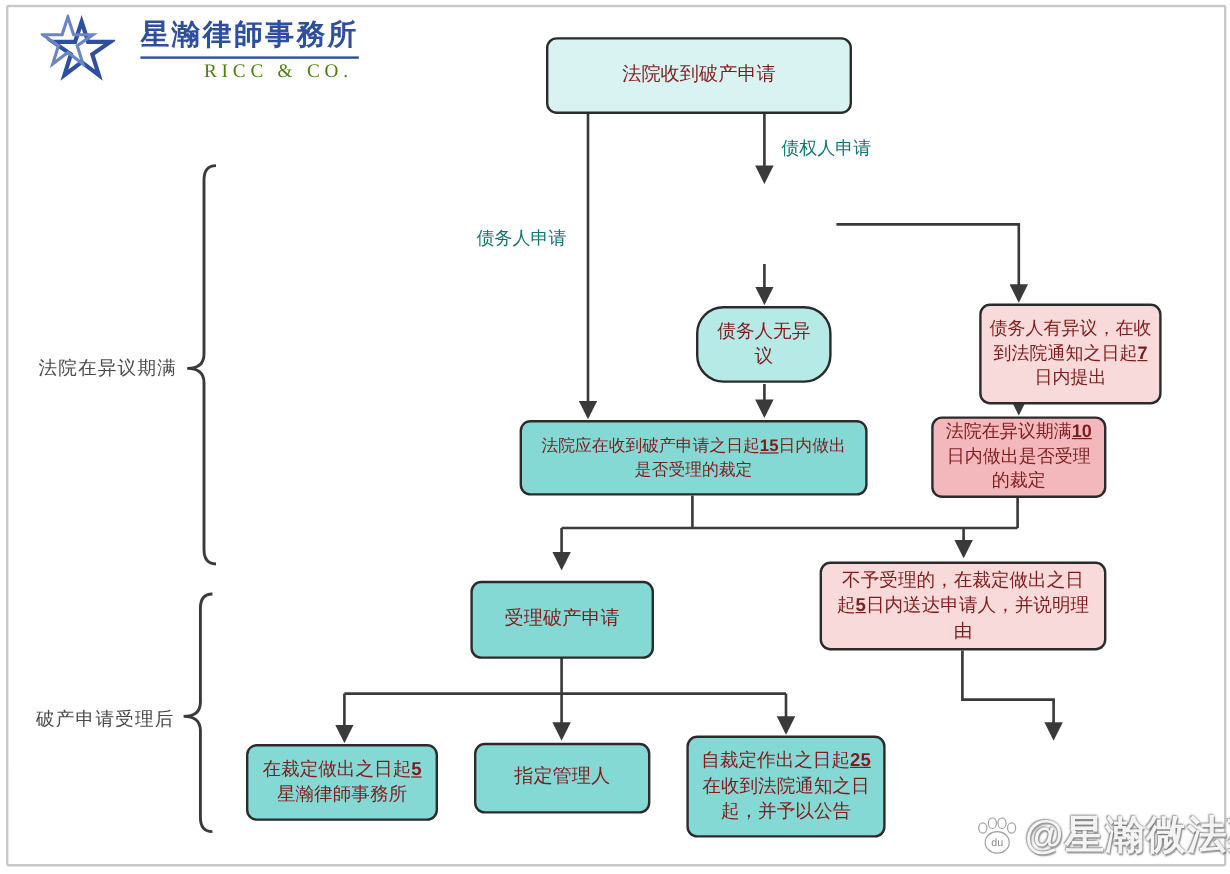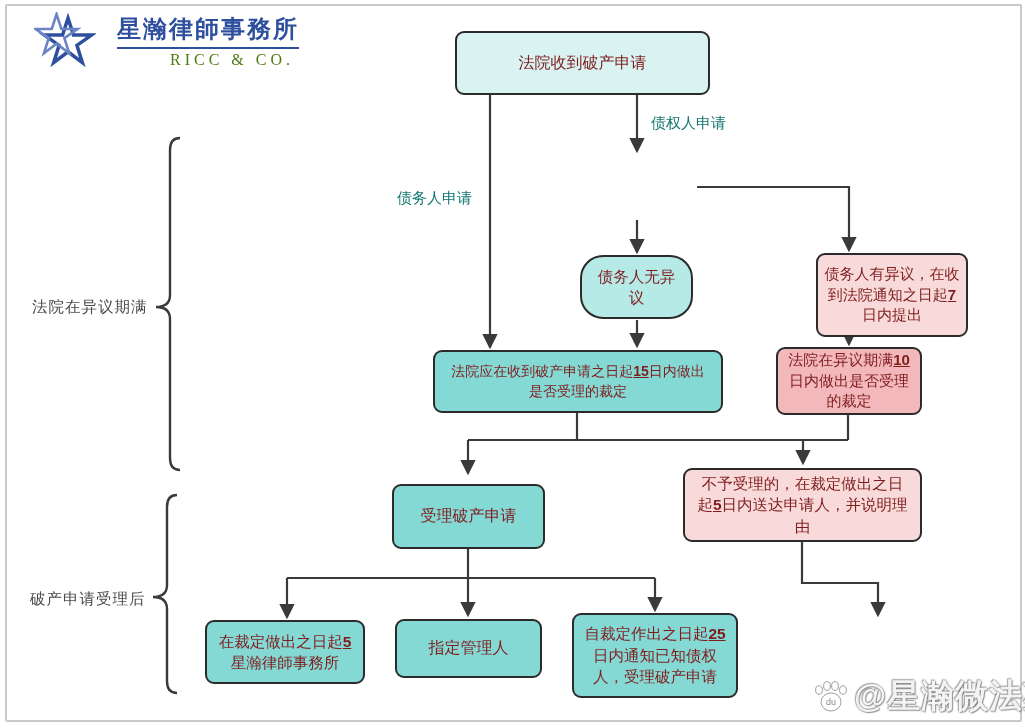--- a/index.html
+++ b/index.html
@@ -117,21 +117,21 @@
 
   <div class="node" style="left: 205px; top: 620px; width: 160px; height: 64px; font-size: 15.5px; padding: 3px 10px; background: rgb(133, 217, 212);">
     <span><span>在裁定做出之日起</span><span class="em">5</span><span>星瀚律師事務所</span></span>
   </div>
 
   <div class="node" style="left: 395px; top: 619px; width: 147px; height: 59px; font-size: 16px; background: rgb(133, 217, 212);">
     <span><span>指定管理人</span></span>
   </div>
 
   <div class="node" style="left: 572px; top: 613px; width: 166px; height: 85px; font-size: 15.5px; padding: 3px 8px; background: rgb(133, 217, 212);">
-    <span><span>自裁定作出之日起</span><span class="em">25</span><span>日内通知已知债权人，受理破产申请</span></span>
+    <span><span>自裁定作出之日起</span><span class="em">25</span><span>在收到法院通知之日起，并予以公告</span></span>
   </div>
 
 
   <div id="watermark">
     <svg width="36" height="32" viewBox="0 0 36 32">
       <g fill="rgba(255,255,255,0.92)" stroke="rgba(120,120,120,0.7)" stroke-width="1">
         <ellipse cx="7" cy="9" rx="3.4" ry="4.2"></ellipse>
         <ellipse cx="15" cy="5" rx="3.4" ry="4.4"></ellipse>
         <ellipse cx="23" cy="5" rx="3.4" ry="4.4"></ellipse>
         <ellipse cx="31" cy="9" rx="3.4" ry="4.2"></ellipse>

